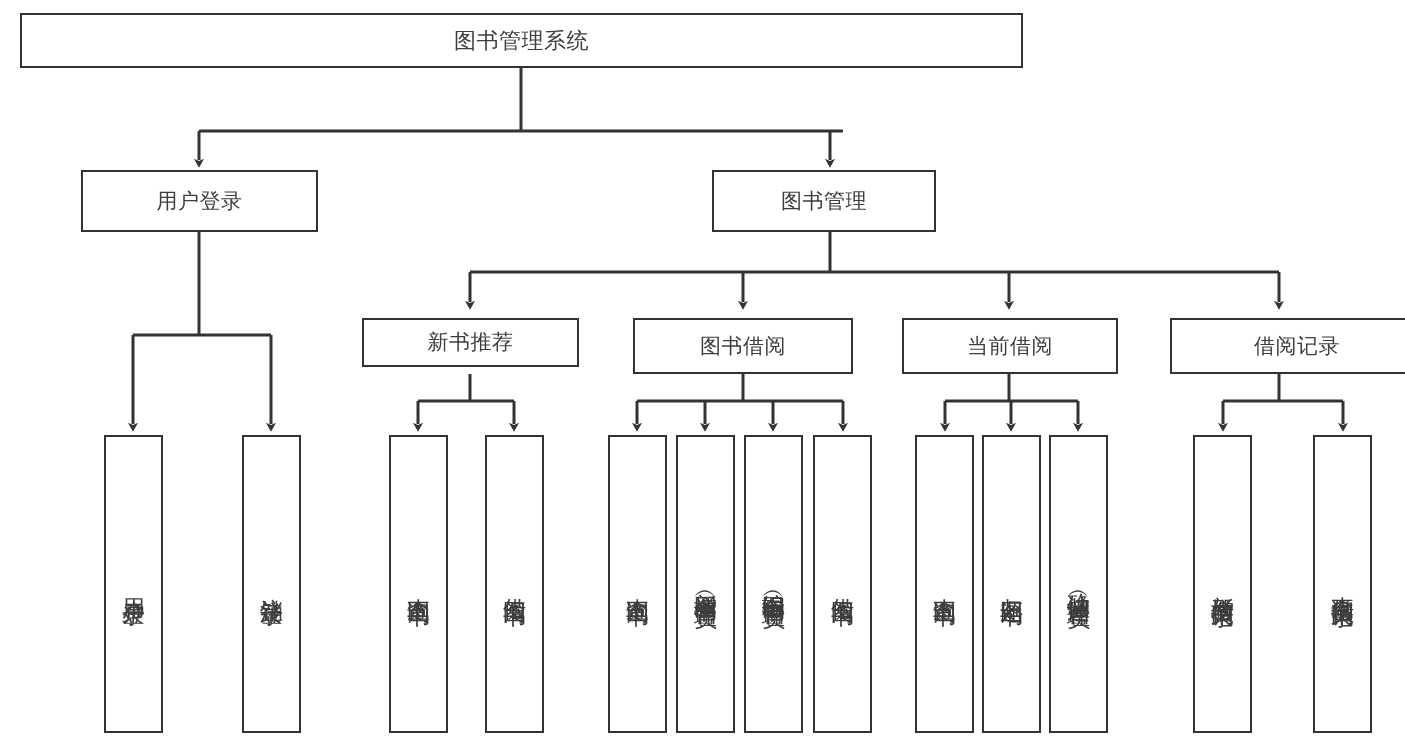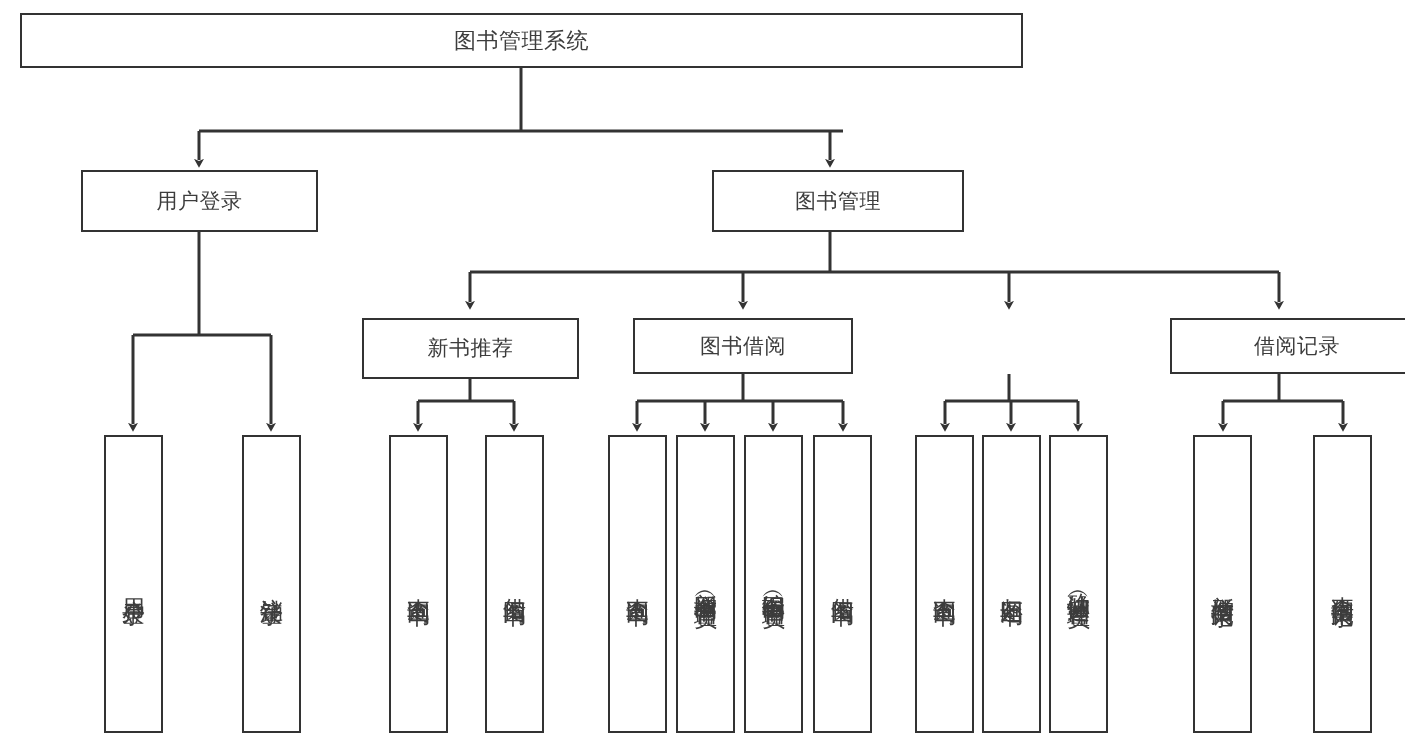--- a/index.html
+++ b/index.html
@@ -134,32 +134,35 @@
   </svg>
 
   <div class="node horiz root" style="left:20px; top:13px; width:1003px; height:55px;">
     <span class="node-label">图书管理系统</span>
   </div>
 
   <div class="node horiz" style="left:81px; top:170px; width:237px; height:62px;">
     <span class="node-label">用户登录</span>
   </div>
 
-  <div class="node horiz" style="left:712px; top:170px; width:252px; height:62px;">
+  <div class="node horiz" style="left:712px; top:170px; width:224px; height:62px;">
     <span class="node-label">图书管理</span>
   </div>
 
-  <div class="node horiz" style="left:362px; top:318px; width:217px; height:61px;">
+  <div class="node horiz" style="left:362px; top:318px; width:217px; height:49px;">
     <span class="node-label">新书推荐</span>
   </div>
 
   <div class="node horiz" style="left:633px; top:318px; width:220px; height:56px;">
     <span class="node-label">图书借阅</span>
   </div>
 
+  <div class="node horiz" style="left:902px; top:318px; width:216px; height:56px;">
+    <span class="node-label">当前借阅</span>
+  </div>
 
   <div class="node horiz" style="left:1170px; top:318px; width:254px; height:56px;">
     <span class="node-label">借阅记录</span>
   </div>
 
   <div class="node vert" style="left:104px; top:435px; width:59px; height:298px;">
     <span class="node-label">用户登录</span>
   </div>
 
   <div class="node vert" style="left:242px; top:435px; width:59px; height:298px;">

